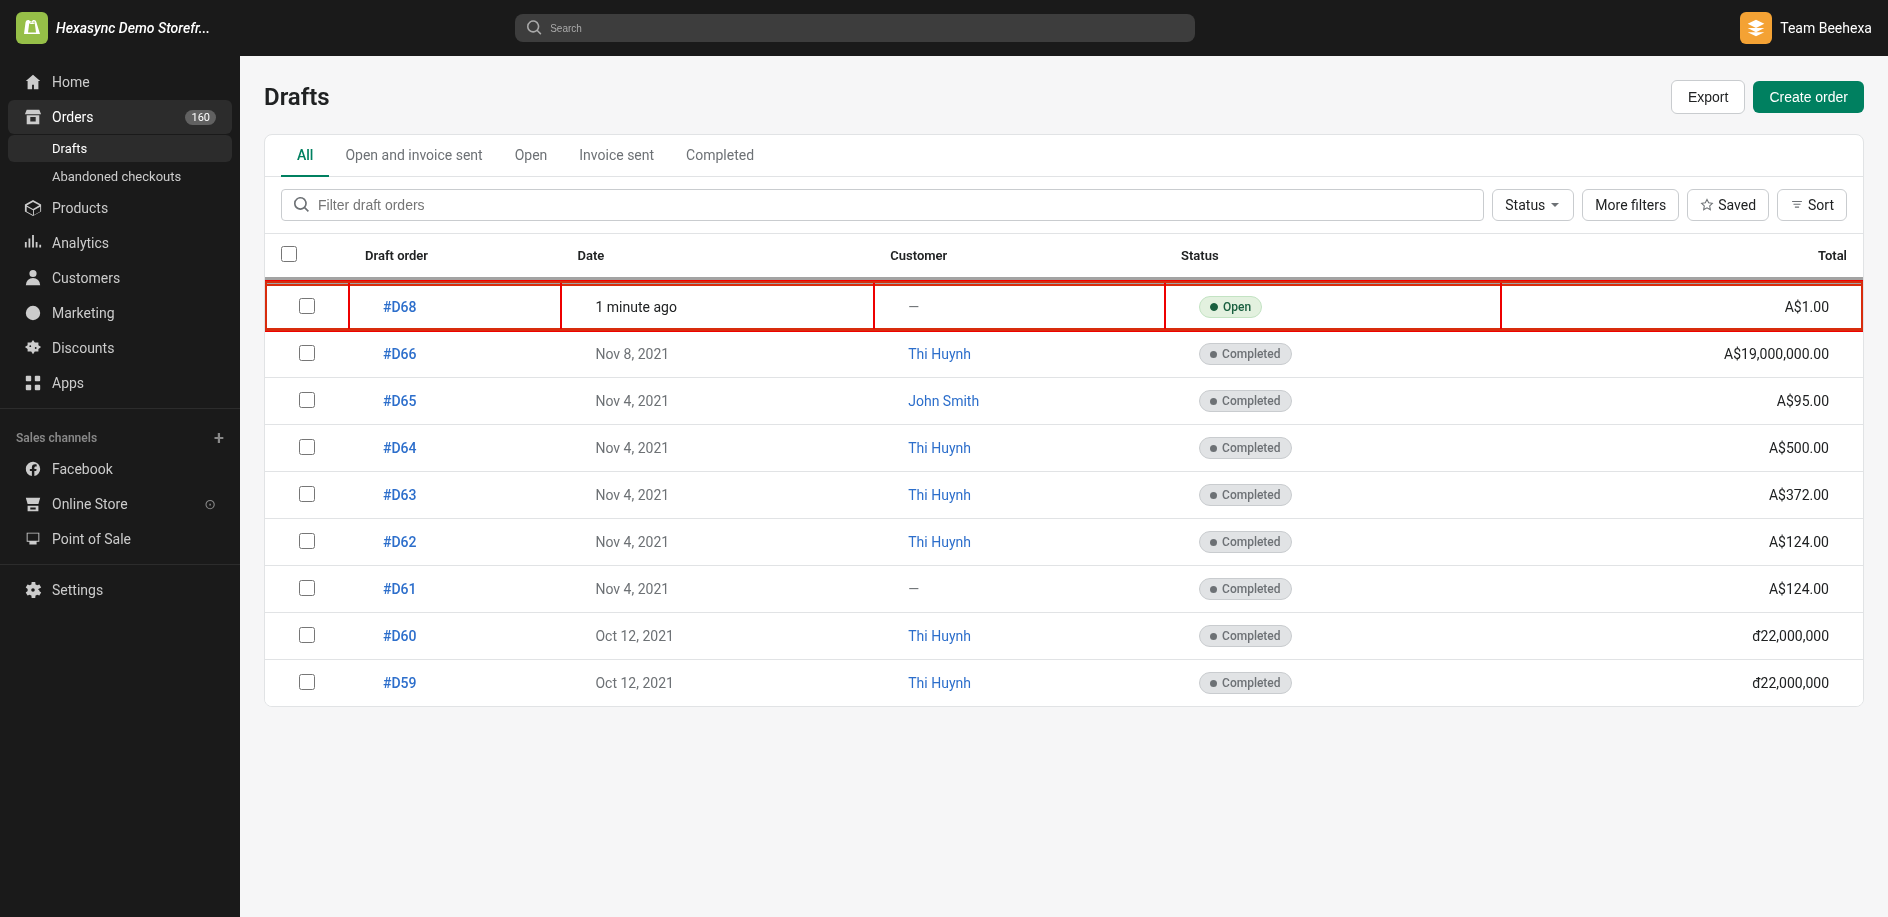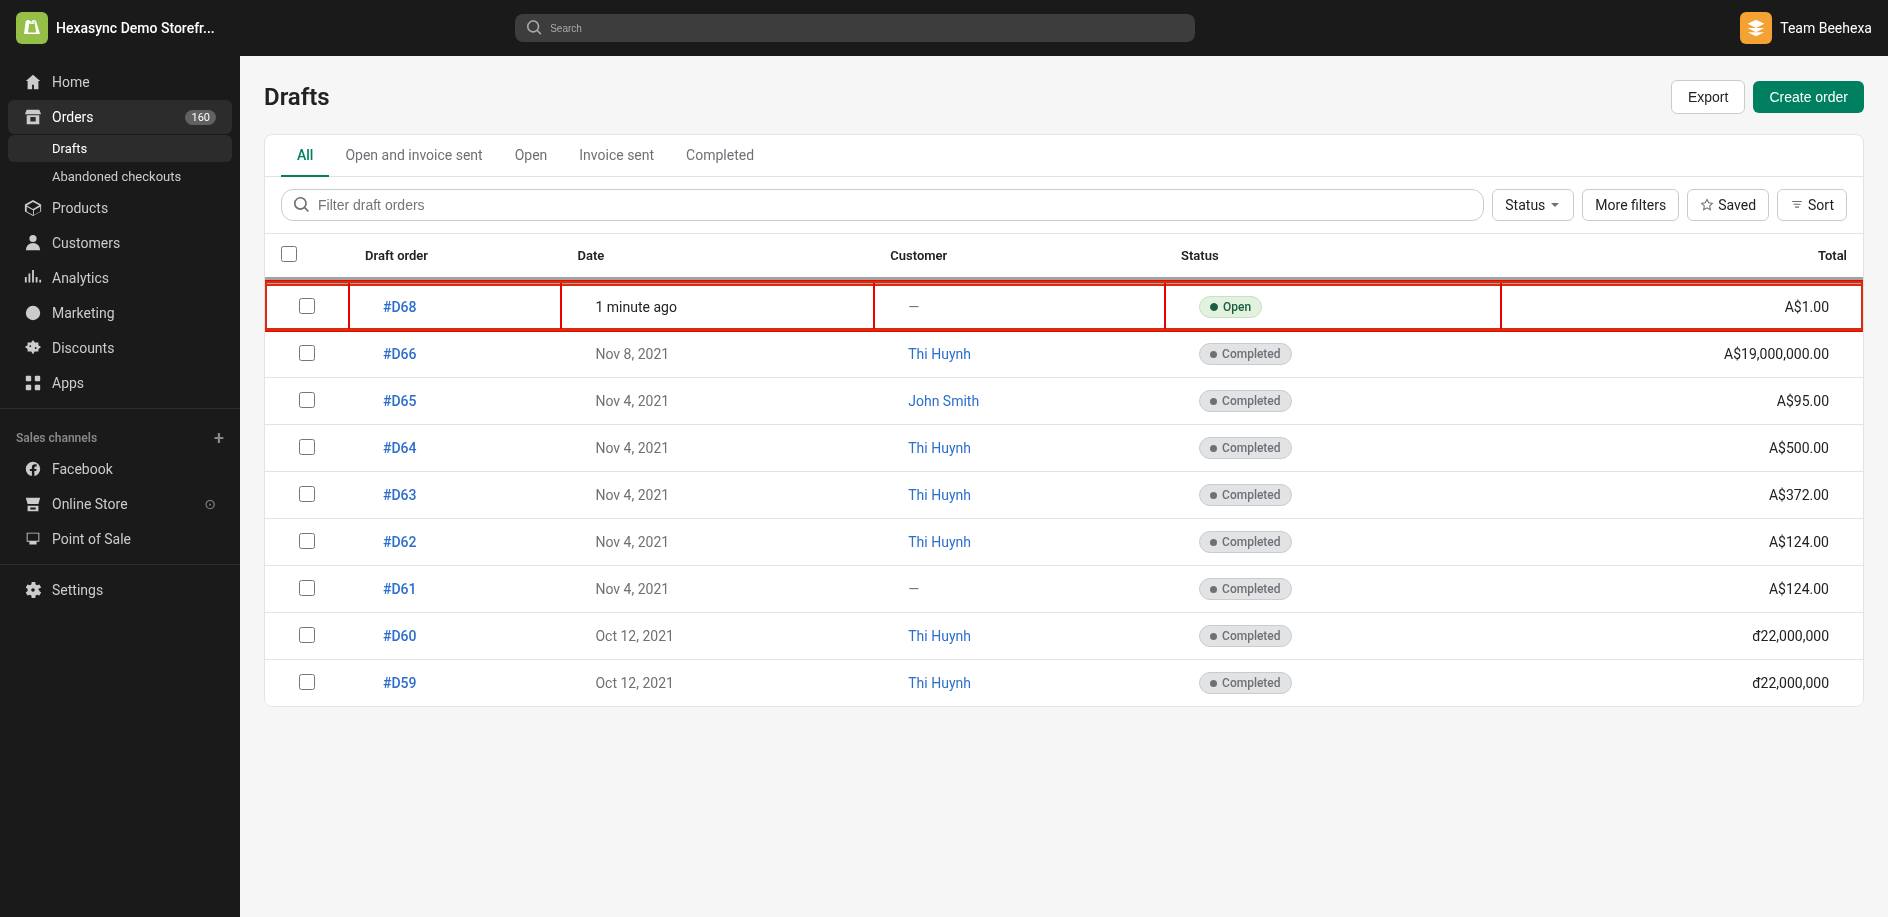--- a/index.html
+++ b/index.html
@@ -2,21 +2,21 @@
 <html><head>
   <meta charset="utf-8">
   <style>
     * { box-sizing: border-box; margin: 0; padding: 0; }
     body { font-family: -apple-system, BlinkMacSystemFont, 'Segoe UI', Roboto, sans-serif; background: #f6f6f7; color: #202223; font-size: 14px; }
 
     
     .top-nav {
       display: flex; align-items: center; background: #1a1a1a; padding: 0 16px; height: 56px; gap: 12px;
     }
-    .top-nav-logo { display: flex; align-items: center; gap: 8px; color: #fff; font-size: 14px; font-weight: 500; min-width: 220px; }
+    .top-nav-logo { display: flex; align-items: center; gap: 8px; color: #fff; font-size: 14px; font-weight: 500; min-width: 220px; font-style: italic; }
     .logo-icon { width: 32px; height: 32px; background: #96bf48; border-radius: 6px; display: flex; align-items: center; justify-content: center; }
     .logo-icon svg { width: 20px; height: 20px; fill: white; }
     .top-nav-search { flex: 1; max-width: 680px; margin: 0 auto; }
     .search-bar { display: flex; align-items: center; background: #3d3d3d; border-radius: 8px; padding: 6px 12px; gap: 8px; color: #aaa; width: 100%; }
     .search-bar input { background: transparent; border: none; outline: none; color: #fff; font-size: 10px; width: 100%; }
     .search-bar input::placeholder { color: #aaa; }
     .top-nav-user { display: flex; align-items: center; gap: 8px; color: #fff; font-size: 14px; margin-left: auto; }
     .user-avatar { width: 32px; height: 32px; background: #f4a234; border-radius: 6px; display: flex; align-items: center; justify-content: center; }
 
     
@@ -47,21 +47,21 @@
     
     .card { background: white; border-radius: 8px; border: 1px solid #e1e3e5; overflow: hidden; }
 
     
     .tabs { display: flex; padding: 0 16px; border-bottom: 1px solid #e1e3e5; }
     .tab { padding: 12px 16px; cursor: pointer; font-size: 14px; color: #6d7175; border-bottom: 2px solid transparent; margin-bottom: -1px; }
     .tab.active { color: #008060; border-bottom-color: #008060; font-weight: 500; }
 
     
     .filter-row { display: flex; align-items: center; gap: 8px; padding: 12px 16px; border-bottom: 1px solid #e1e3e5; }
-    .filter-search { flex: 1; display: flex; align-items: center; gap: 8px; border: 1px solid #c9cccf; border-radius: 12px; padding: 7px 12px; background: white; }
+    .filter-search { flex: 1; display: flex; align-items: center; gap: 8px; border: 1px solid #c9cccf; border-radius: 4px; padding: 7px 12px; background: white; }
     .filter-search input { border: none; outline: none; font-size: 14px; flex: 1; color: #6d7175; }
     .filter-btn { display: flex; align-items: center; gap: 4px; border: 1px solid #c9cccf; border-radius: 6px; padding: 7px 12px; background: white; cursor: pointer; font-size: 14px; color: #202223; white-space: nowrap; }
     .saved-btn { display: flex; align-items: center; gap: 4px; border: 1px solid #c9cccf; border-radius: 6px; padding: 7px 12px; background: white; cursor: pointer; font-size: 14px; color: #202223; }
     .sort-btn { display: flex; align-items: center; gap: 4px; border: 1px solid #c9cccf; border-radius: 6px; padding: 7px 12px; background: white; cursor: pointer; font-size: 14px; color: #202223; }
 
     
     .table { width: 100%; border-collapse: collapse; }
     .table th { padding: 12px 16px; text-align: left; font-weight: 600; font-size: 13px; color: #202223; border-bottom: 7px solid #a3a3a3; background: white; }
     .table th.right { text-align: right; }
     .table td { padding: 12px 34px; font-size: 14px; border-bottom: 1px solid #e1e3e5; background: white; color: #202223; }
@@ -155,33 +155,33 @@
         <svg width="18" height="18" viewBox="0 0 20 20" fill="#ccc">
             <path d="M10 1L1 6v8l9 5 9-5V6L10 1zm0 2.2L17 7l-7 4-7-3.8 7-4zM3 8.6l7 3.8v5.4L3 14V8.6zm8 9.2V12.4l7-3.8V14l-7 3.8z"></path>
           </svg>
       </span>
       <span>Products</span>
     </div>
 
     <div class="sidebar-item">
       <span class="sidebar-item-icon">
         <svg width="18" height="18" viewBox="0 0 20 20" fill="#ccc">
+            <path d="M1 15h2V9H1v6zm4 0h2V5H5v10zm4 0h2V1H9v14zm4 0h2v-6h-2v6zm4 0h2v-3h-2v3z"></path>
+          </svg>
+      </span>
+      <span>Analytics</span>
+    </div>
+
+    <div class="sidebar-item">
+      <span class="sidebar-item-icon">
+        <svg width="18" height="18" viewBox="0 0 20 20" fill="#ccc">
             <path d="M10 9a4 4 0 1 0 0-8 4 4 0 0 0 0 8zm-8 9a8 8 0 1 1 16 0H2z"></path>
           </svg>
       </span>
       <span>Customers</span>
-    </div>
-
-    <div class="sidebar-item">
-      <span class="sidebar-item-icon">
-        <svg width="18" height="18" viewBox="0 0 20 20" fill="#ccc">
-            <path d="M1 15h2V9H1v6zm4 0h2V5H5v10zm4 0h2V1H9v14zm4 0h2v-6h-2v6zm4 0h2v-3h-2v3z"></path>
-          </svg>
-      </span>
-      <span>Analytics</span>
     </div>
 
     <div class="sidebar-item">
       <span class="sidebar-item-icon">
         <svg width="18" height="18" viewBox="0 0 20 20" fill="#ccc">
             <path d="M2 10a8 8 0 1 1 16 0A8 8 0 0 1 2 10zm8-6v6l4 2-1 1.7-5-2.7V4h2z"></path>
           </svg>
       </span>
       <span>Marketing</span>
     </div>

